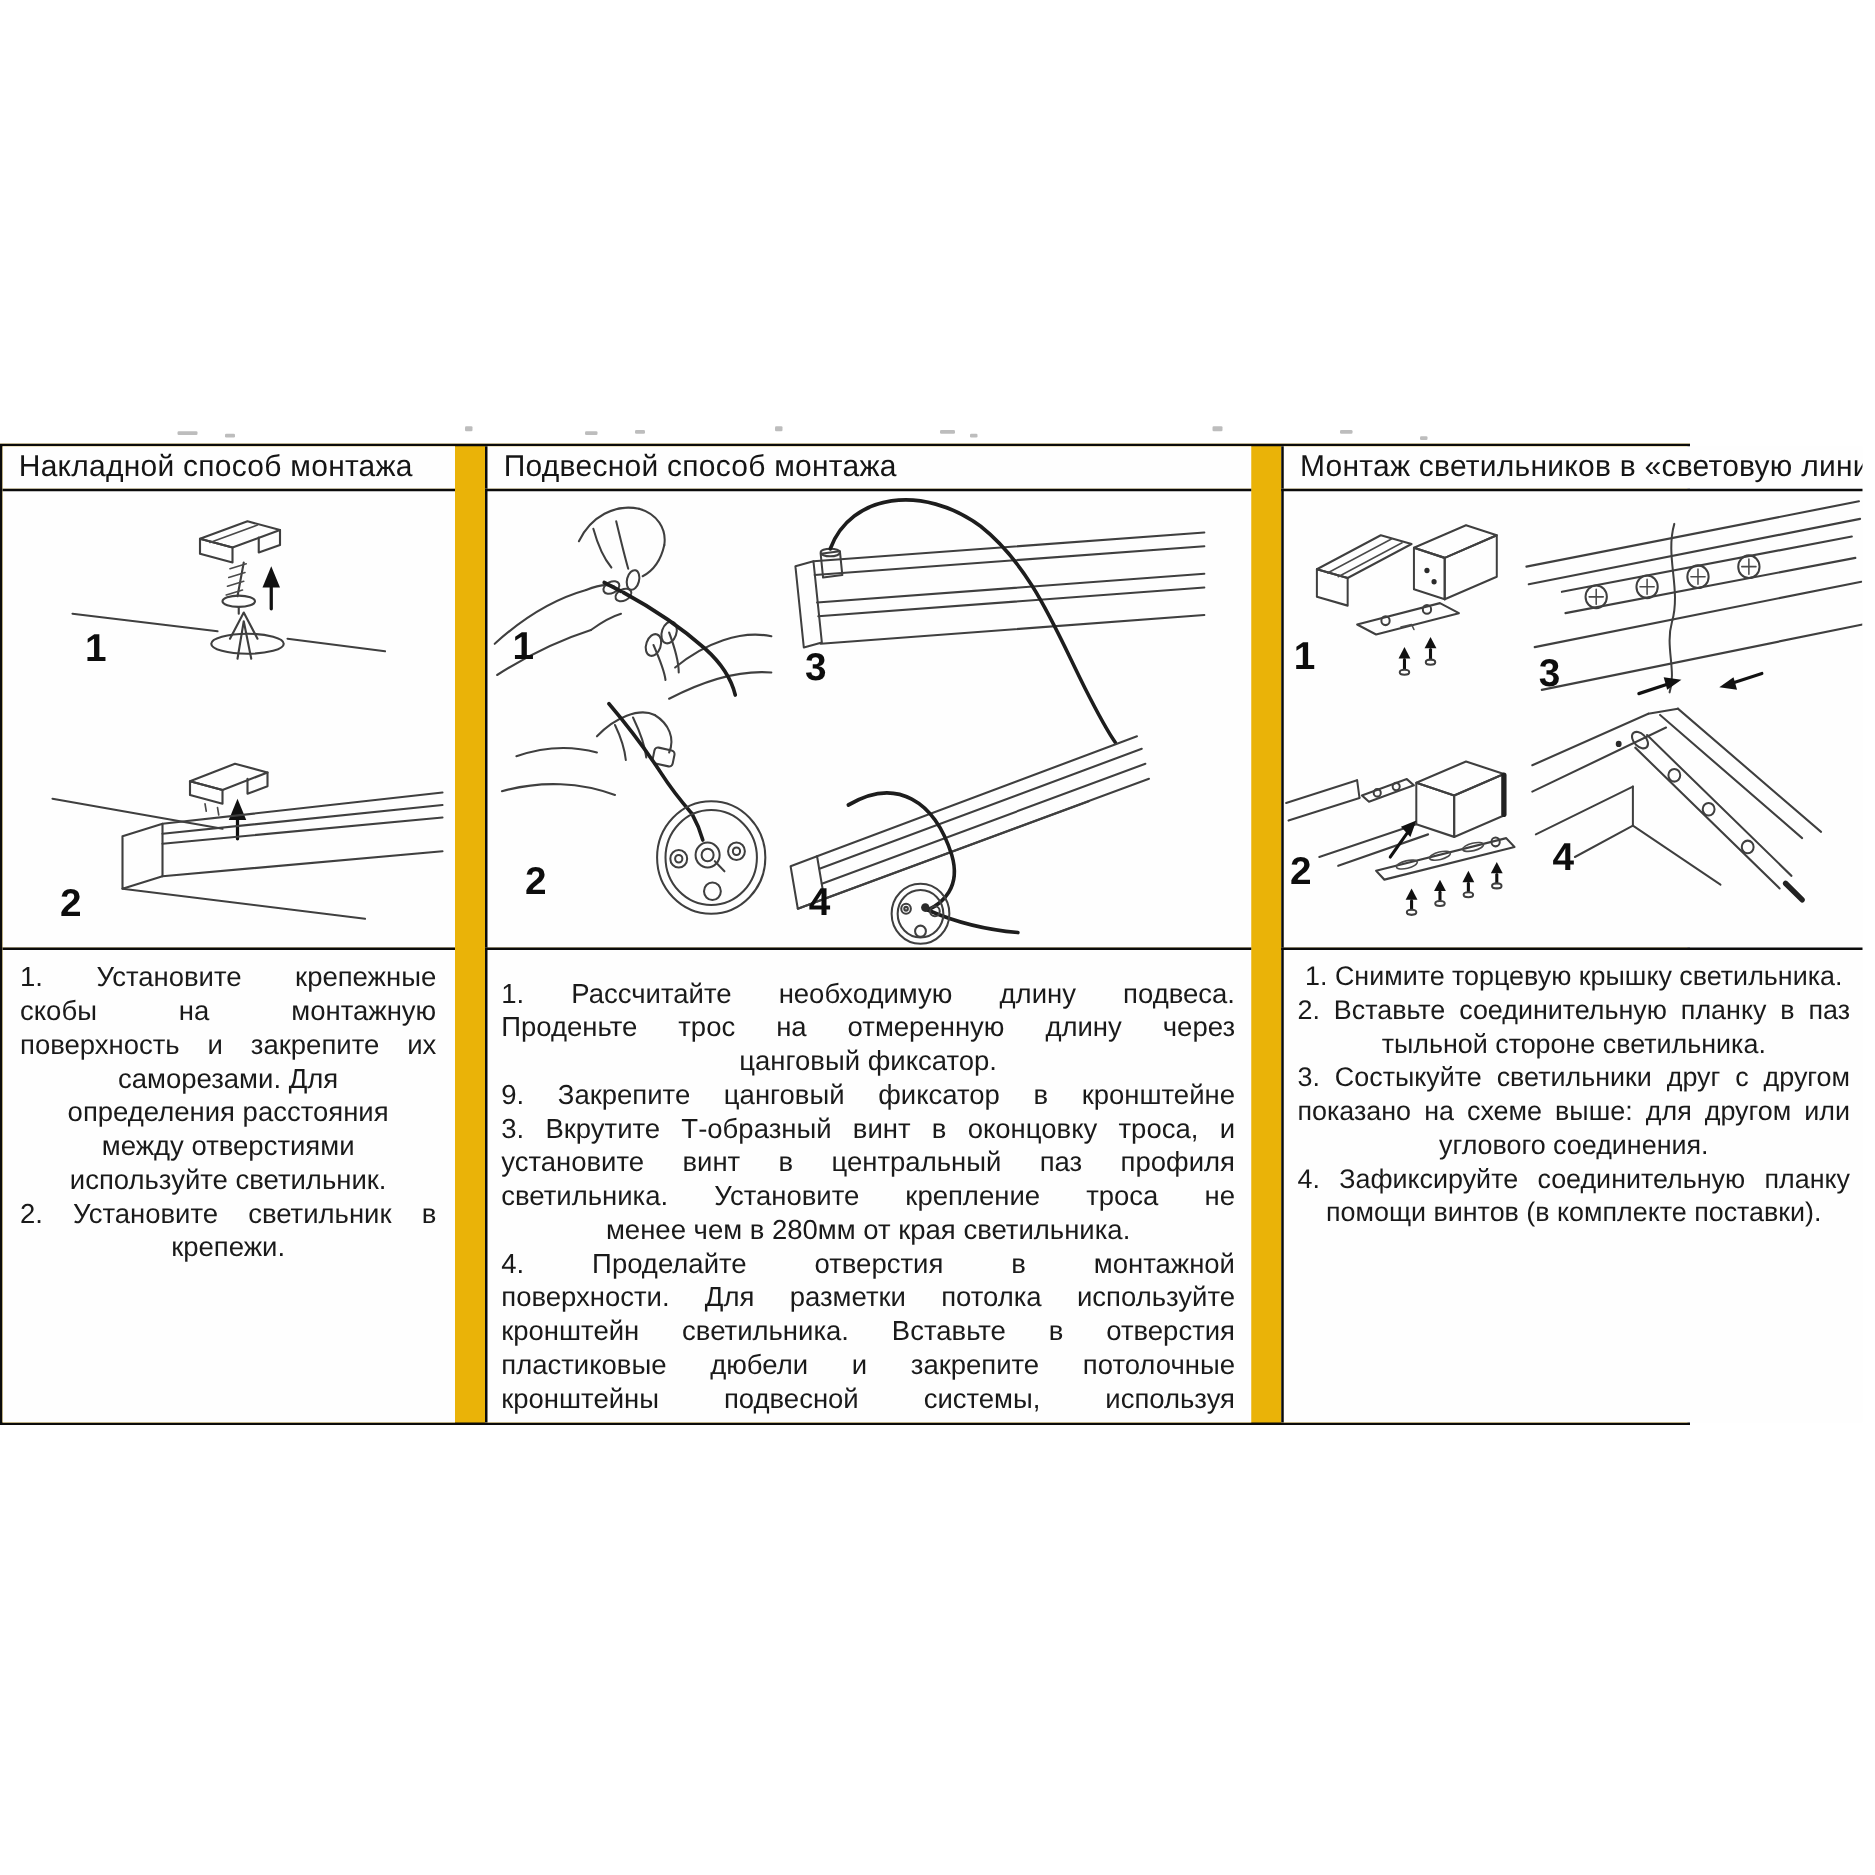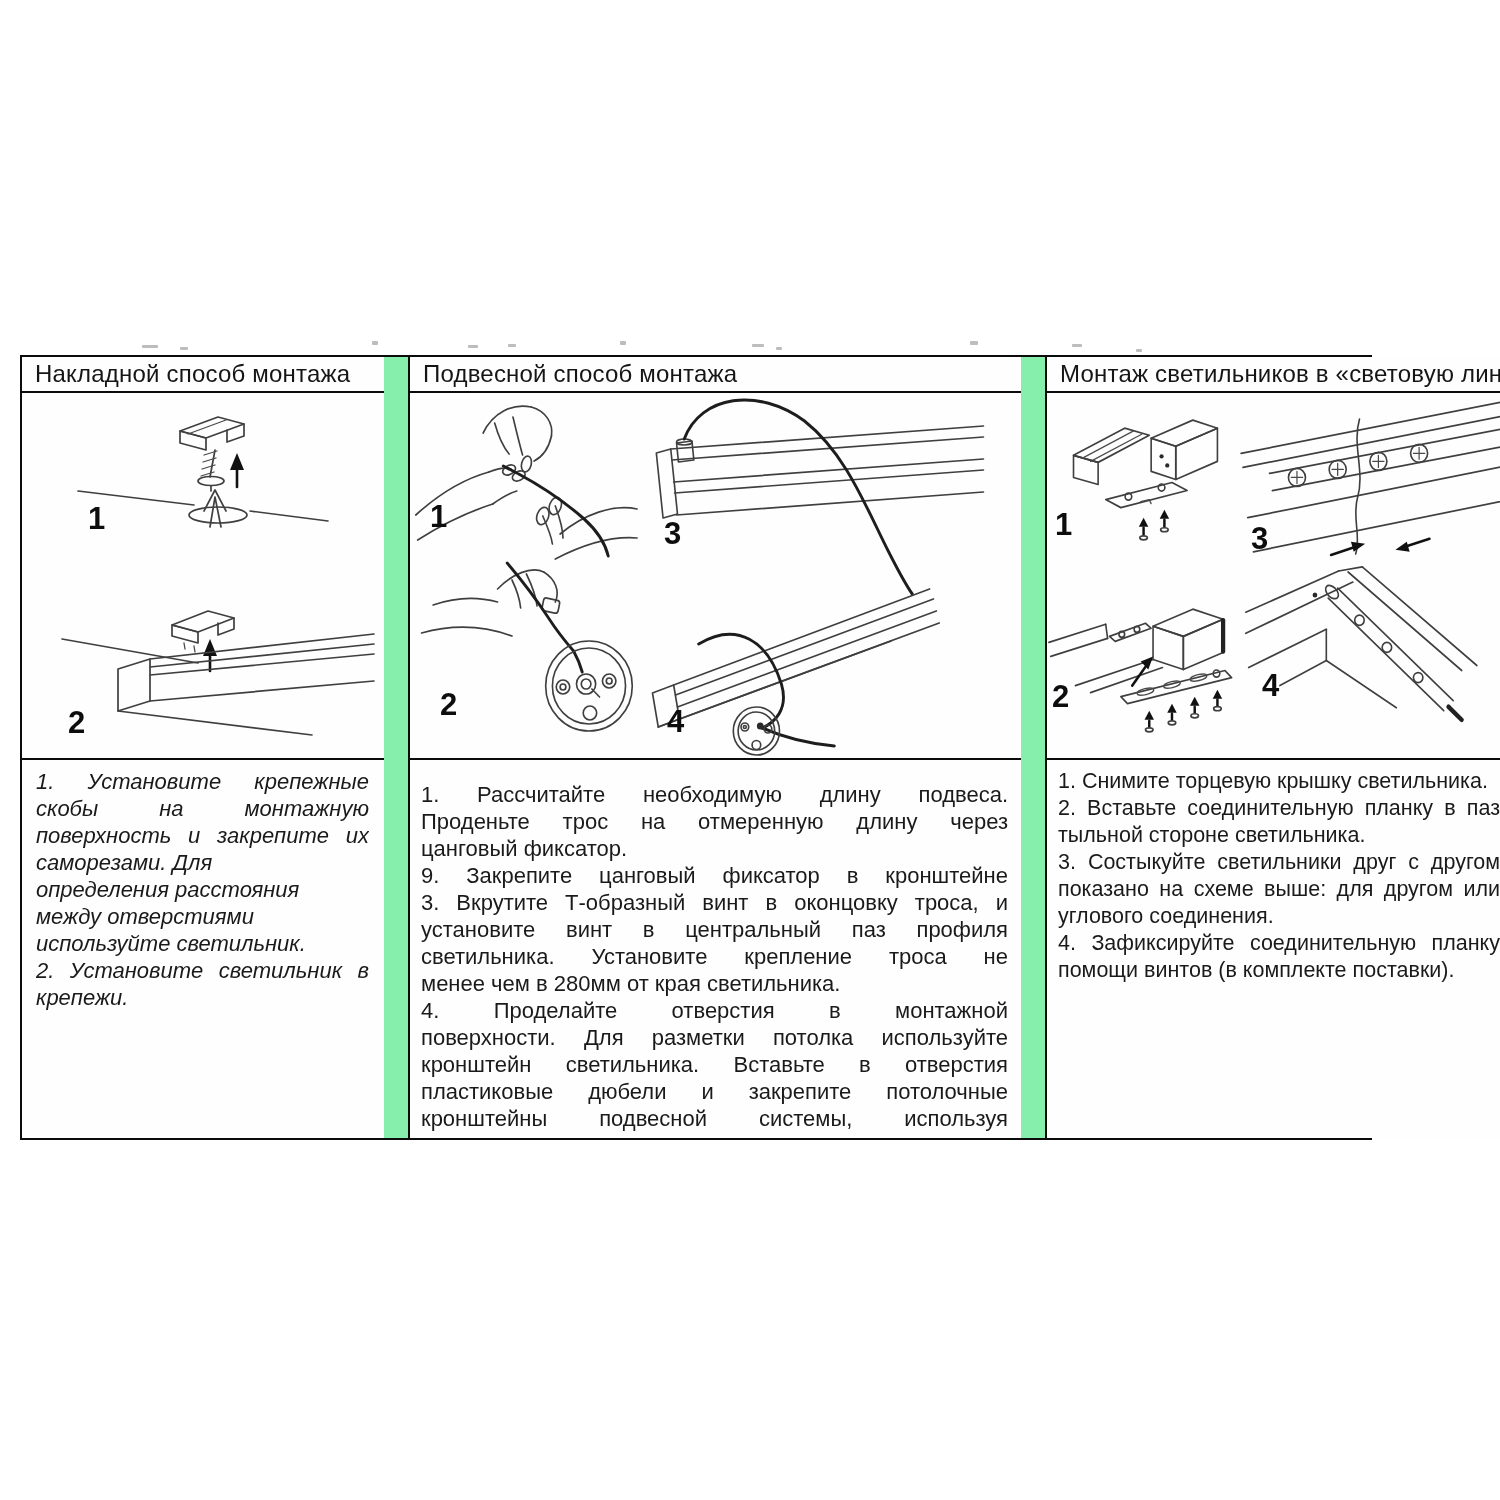--- a/index.html
+++ b/index.html
@@ -2,36 +2,36 @@
 <html><head>
 <meta charset="utf-8">
 <style>
   html,body { margin:0; padding:0; background:#ffffff; }
   .page { position:relative; width:1500px; height:1500px; background:#ffffff;
           font-family:"Liberation Sans", sans-serif; overflow:hidden; }
 
   
   .artifact { position:absolute; background:#9a9a9a; opacity:.65; border-radius:1px; }
 
-  .grid { position:absolute; left:20px; top:355px; width:1352px; height:785px;
-          box-sizing:border-box; border:2px solid #0b0b0b; background:#86efac;
+  .grid { position:absolute; left:0; top:355px; width:1352px; height:785px;
+          box-sizing:border-box; border:2px solid #0b0b0b; background:#eab308;
           display:grid; grid-template-columns:362px 637px 489px;
           grid-template-rows:34px 367px 380px; }
   .cell { position:relative; box-sizing:border-box; overflow:hidden; background:#fefefe; }
   .bl { border-left:2px solid #0b0b0b;margin-left:24px; }
   .bt { border-top:2px solid #0b0b0b; }
 
   .hdr { font-size:24px; color:#151515; display:flex; align-items:center;
          padding-left:13px; letter-spacing:.2px; white-space:nowrap; }
 
   .txt  { color:#1a1a1a; font-size:22px; }
-  .t1 { padding:8px 15px 0 14px;font-style:italic; }
+  .t1 { padding:8px 15px 0 14px; }
   .t2 { padding:21px 13px 0 11px; }
   .t3 { padding:8px 10px 0 11px; font-size:21.5px; }
-  .ln { height:27px; line-height:27px; white-space:nowrap; overflow:hidden; }
+  .ln { height:27px; line-height:27px; white-space:nowrap; overflow:hidden;text-align:center; }
   .ln.j { text-align:justify; white-space:normal; }
   .ln.j::after { content:""; display:inline-block; width:100%; height:0; }
 
   .fig-num { position:absolute; font-weight:700; font-size:31px; line-height:1;
              color:#0d0d0d; }
 
   svg.art { position:absolute; left:0; top:0; width:100%; height:100%; display:block; }
   .s  { fill:none; stroke:#3f3f3f; stroke-width:1.7; stroke-linecap:round; stroke-linejoin:round; }
   .s2 { fill:none; stroke:#4a4a4a; stroke-width:1.3; stroke-linecap:round; stroke-linejoin:round; }
   .cable { fill:none; stroke:#1d1d1d; stroke-width:3; stroke-linecap:round; }

